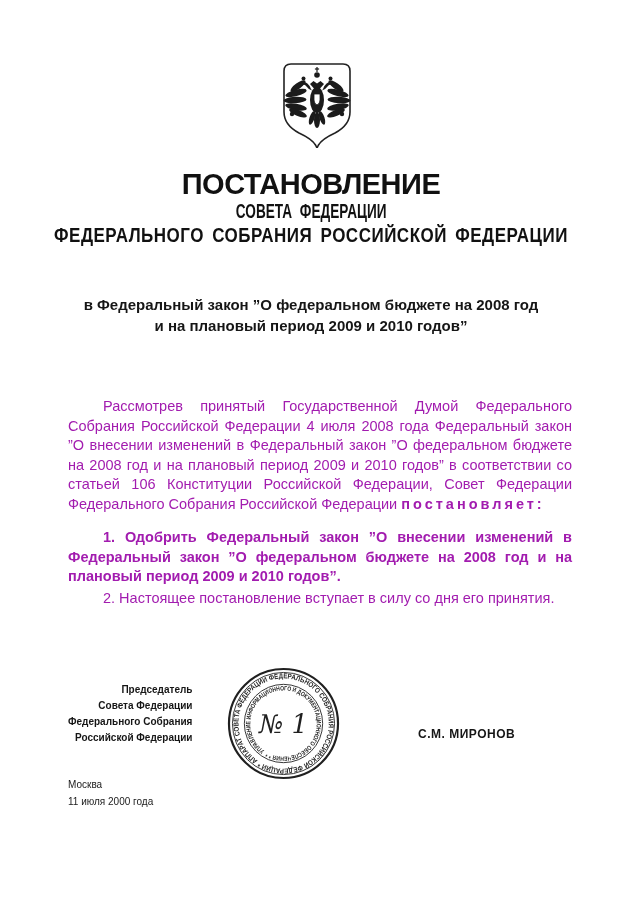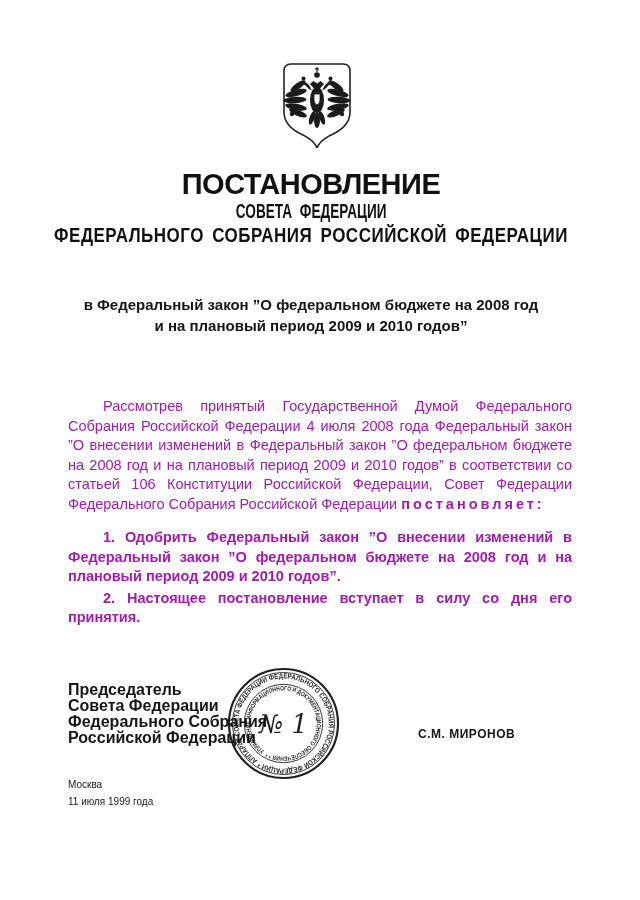--- a/index.html
+++ b/index.html
@@ -25,26 +25,26 @@
     position:absolute; left:0; top:294px; width:622px; text-align:center;
     font-size:15px; font-weight:bold; line-height:21px; color:#161616;
   }
   
   .body-text {
     position:absolute; left:68px; top:397px; width:504px;
     font-size:14.5px; line-height:19.5px; text-align:justify; color:#a21caf;
   }
   .body-text p { margin:0; text-indent:35px; }
   .body-text p.item1 { margin-top:14px;font-weight:bold; }
-  .body-text p.item2 { margin-top:2px;font-weight:bold; }
+  .body-text p.item2 { margin-top:2px; }
   .resolves { font-weight:bold; letter-spacing:3px; }
   
   .sig-block {
-    position:absolute; left:68px; top:682px; font-size:16px; font-weight:bold;
-    line-height:16px; color:#161616;
+    position:absolute; left:68px; top:682px; font-size:10px; font-weight:bold;
+    line-height:16px; color:#161616;text-align:right;
   }
   .sig-name {
     position:absolute; left:418px; top:727px; font-size:12px; font-weight:bold;
     letter-spacing:0.5px; color:#161616;
   }
   
   .stamp { position:absolute; left:226px; top:666px; width:115px; height:115px; opacity:0.93; }
   .stamp text { fill:#101010; }
   .stamp .ring-text { font-family:"Liberation Sans", sans-serif; font-weight:bold; }
   .stamp .stamp-no { font-family:"DejaVu Serif", serif; font-style:italic; }
@@ -144,19 +144,19 @@
         <text class="ring-text" font-size="6.4">
           <textPath href="#innerRing" textLength="207" lengthAdjust="spacingAndGlyphs">УПРАВЛЕНИЕ ИНФОРМАЦИОННОГО И ДОКУМЕНТАЦИОННОГО ОБЕСПЕЧЕНИЯ * *</textPath>
         </text>
       </g>
       <text class="stamp-no" x="58" y="68" font-size="26" text-anchor="middle">№ 1</text>
     </svg>
   </div>
 
   <div class="issuance">
     <div>Москва</div>
-    <div>11 июля 1999 года</div>
+    <div>11 июля 2000 года</div>
     <div>№ 255-СФ</div>
   </div>
 
   <div class="footnote">kz985.doc  845</div>
 
 </div>
 
 </body></html>

